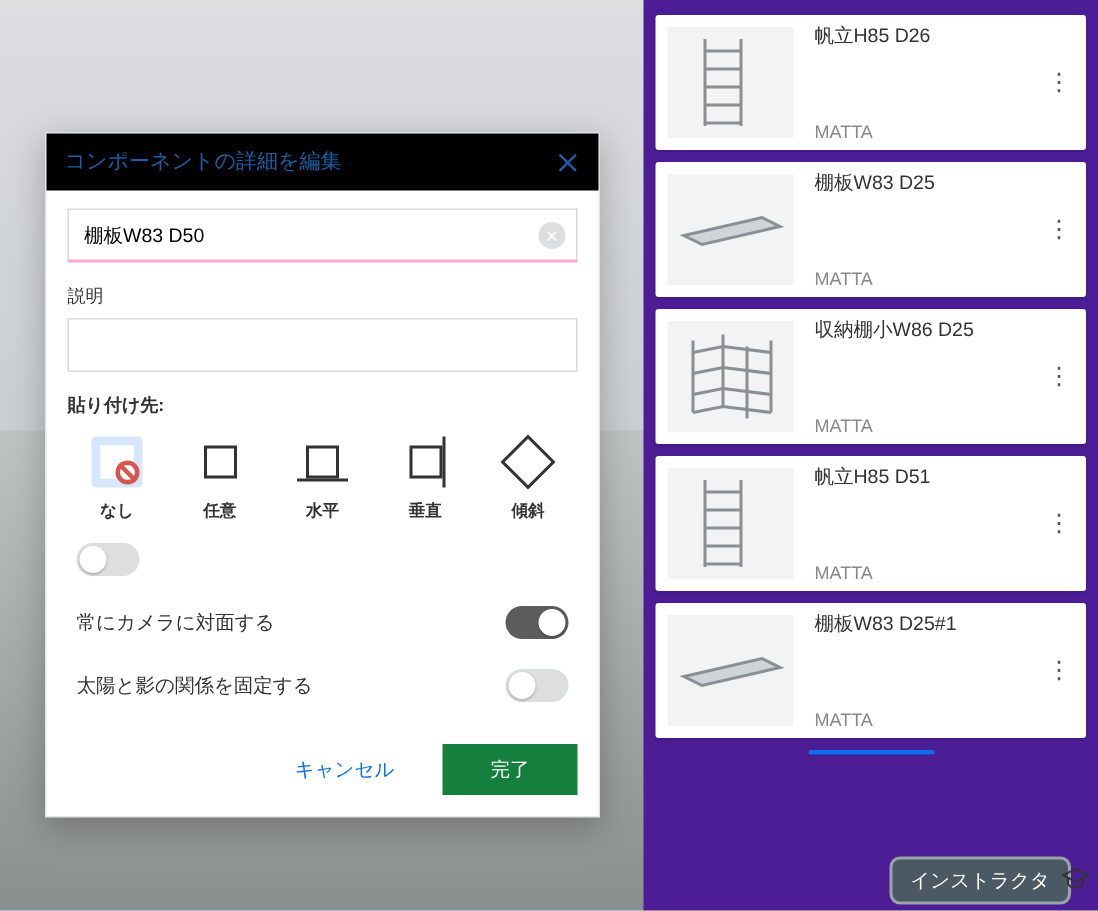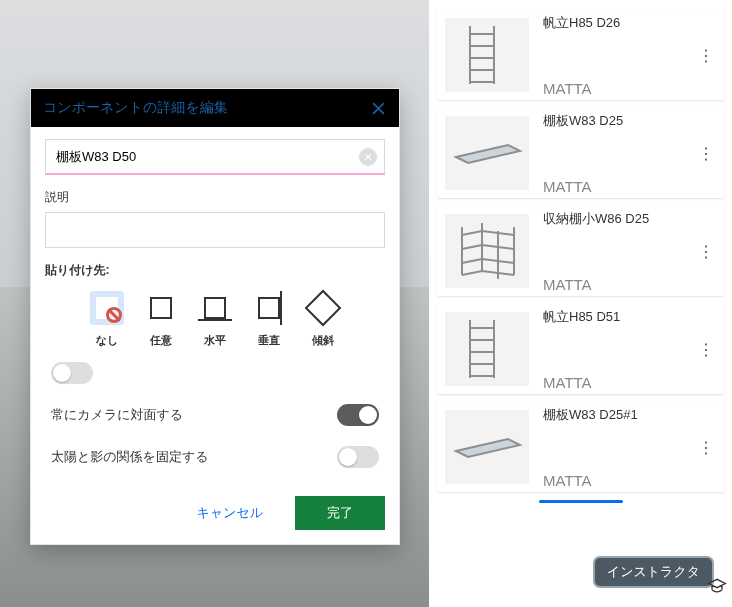--- a/index.html
+++ b/index.html
@@ -18,21 +18,21 @@
     background: linear-gradient(180deg, #dcdee0 0%, #b6bcc2 100%);
   }
   .viewport .floor {
     position:absolute; left:0; right:0; bottom:0; height:320px;
     background: linear-gradient(180deg, #bfc3c4 0%, #898e8e 100%);
   }
   
   .right-panel {
     position: absolute; right: 0; top: 0;
     width: 303px; height: 100%;
-    background: #ffffff;
+    background: #4c1d95;
     overflow-y: auto;
     padding-top: 10px;
   }
   .comp-card {
     display: flex; align-items: center;
     margin: 0 8px 8px 8px;
     background: #fff;
     border-radius: 2px;
     box-shadow: 0 1px 2px rgba(0,0,0,.12);
     height: 90px;
@@ -40,21 +40,21 @@
   }
   .comp-thumb {
     width: 84px; height: 74px;
     background: #f3f3f3;
     display:flex; align-items:center; justify-content:center;
     color:#999;
   }
   .comp-thumb svg { display:block; }
   .comp-info { flex: 1; padding-left: 14px; }
   .comp-name { color:#333; font-size:13px; margin-bottom:4px; }
-  .comp-author { color:#888; font-size:15px;margin-top:48px; }
+  .comp-author { color:#888; font-size:12px;margin-top:48px; }
   .comp-more {
     width: 24px; height:24px; display:flex; align-items:center; justify-content:center;
     color:#555; cursor:pointer; font-size:16px;
   }
   .scroll-indicator {
     height:3px; width:84px; background:#0a6eed;
     margin: 4px auto 10px auto; border-radius:2px;
   }
   
   .dialog {
@@ -90,21 +90,21 @@
     border-bottom: 2px solid #f9a8d4;
   }
   .clear-btn {
     position:absolute; right:8px; top:50%; transform:translateY(-50%);
     width:18px; height:18px; border-radius:9px;
     background:#dcdedf; color:#fff;
     display:flex; align-items:center; justify-content:center;
     cursor:pointer; font-size:11px;
   }
   .glue-section { margin-top:6px;font-weight:bold; }
-  .glue-row { display:flex; justify-content:center; margin: 12px 6px 4px 6px; }
+  .glue-row { display:flex; justify-content:space-between; margin: 12px 6px 4px 6px; }
   .glue-opt {
     width:54px; text-align:center; font-size:11px; color:#333; cursor:pointer;
   }
   .glue-icon {
     width:34px; height:34px; margin:0 auto 8px auto;
     display:flex; align-items:center; justify-content:center;
     border-radius:3px;
   }
   .glue-opt.selected .glue-icon { background:#d6e6fb; }
   .glue-opt.selected .glue-box { border-color:#fff; background:#fff; }
@@ -138,21 +138,21 @@
   .toggle.on { background:#5c5c5c; }
   .toggle.on .knob { left:22px; }
   .dlg-footer { display:flex; justify-content:flex-end; gap:32px; align-items:center; margin-top:18px; }
   .btn-cancel { color:#0a6eed; cursor:pointer; font-size:13px; }
   .btn-done {
     background:#15803d; color:#fff; border:none; height:34px; width:90px;
     font-size:13px; cursor:pointer;
   }
   
   .instructor-btn {
-    position:absolute; right:18px; bottom:19px;
+    position:absolute; right:18px; bottom:4px;
     background:#4b5964; color:#fff; font-size:13px;
     border:2px solid #9aa4ab; border-radius:7px;
     padding:5px 12px; display:flex; align-items:center; gap:4px;margin-top:36px;
   }
   .instructor-cap {
     position:absolute; right:4px; bottom:10px;
     width:22px; height:22px; display:flex; align-items:center; justify-content:center;
   }
 </style>
 </head>

